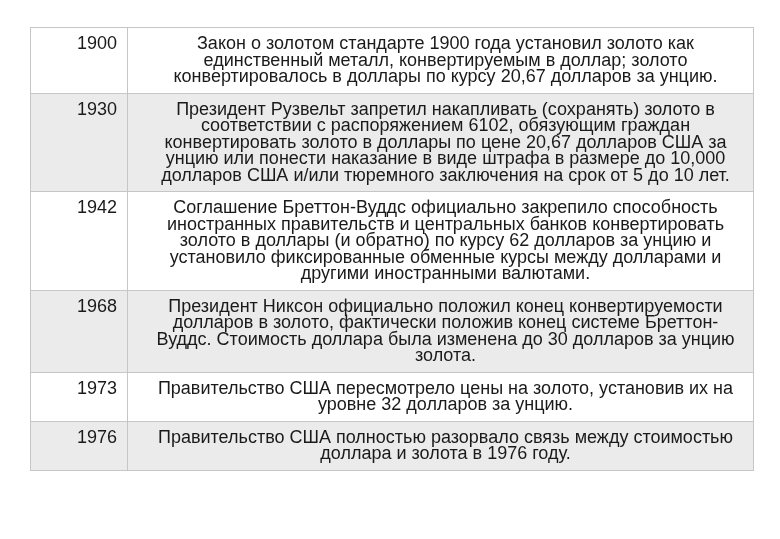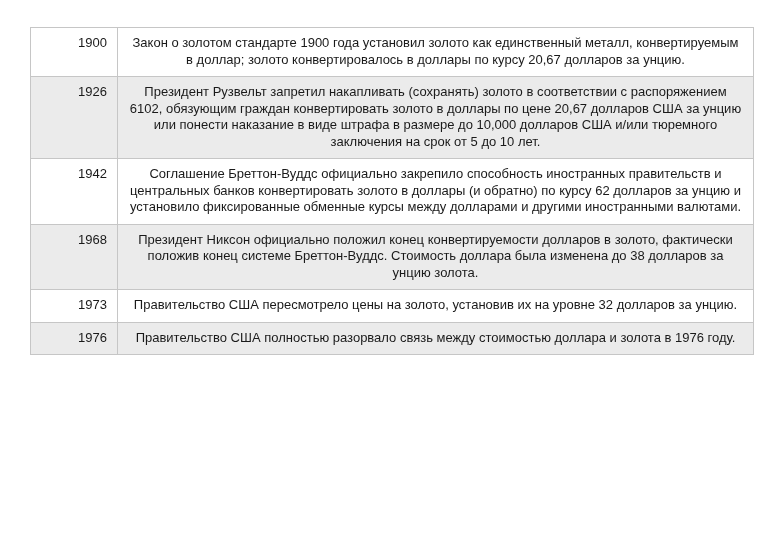--- a/index.html
+++ b/index.html
@@ -23,22 +23,22 @@
   }
   table.timeline {
     border-collapse: collapse;
     margin: 27px 0 0 30px;
     width: 723px;
     table-layout: fixed;
   }
   table.timeline td {
     border: 1px solid var(--border);
     vertical-align: top;
-    padding: 7px 10px 8px 10px;
-    font-size: 13px;
+    padding: 7px 10px 8px 20px;
+    font-size: 18px;
     line-height: 16.5px;
     color: var(--text);
     background: var(--row-bg);
   }
   table.timeline td.year {
     width: 66px;
     text-align: right;
     white-space: nowrap;
   }
   table.timeline td.desc {
@@ -53,33 +53,33 @@
 
 <table class="timeline">
   <tbody id="timeline-body">
   <tr>
     <td class="year">1900</td>
     <td class="desc">Закон о золотом стандарте 1900 года установил золото как единственный металл, конвертируемым в доллар; золото конвертировалось в доллары по курсу 20,67 долларов за унцию.</td>
   </tr>
 
 
   <tr>
-    <td class="year">1926</td>
+    <td class="year">1930</td>
     <td class="desc">Президент Рузвельт запретил накапливать (сохранять) золото в соответствии с распоряжением 6102, обязующим граждан конвертировать золото в доллары по цене 20,67 долларов США за унцию или понести наказание в виде штрафа в размере до 10,000 долларов США и/или тюремного заключения на срок от 5 до 10 лет.</td>
   </tr>
 
 
   <tr>
     <td class="year">1942</td>
     <td class="desc">Соглашение Бреттон-Вуддс официально закрепило способность иностранных правительств и центральных банков конвертировать золото в доллары (и обратно) по курсу 62 долларов за унцию и установило фиксированные обменные курсы между долларами и другими иностранными валютами.</td>
   </tr>
 
   <tr>
     <td class="year">1968</td>
-    <td class="desc">Президент Никсон официально положил конец конвертируемости долларов в золото, фактически положив конец системе Бреттон-Вуддс. Стоимость доллара была изменена до 38 долларов за унцию золота.</td>
+    <td class="desc">Президент Никсон официально положил конец конвертируемости долларов в золото, фактически положив конец системе Бреттон-Вуддс. Стоимость доллара была изменена до 30 долларов за унцию золота.</td>
   </tr>
 
   <tr>
     <td class="year">1973</td>
     <td class="desc">Правительство США пересмотрело цены на золото, установив их на уровне 32 долларов за унцию.</td>
   </tr>
 
   <tr>
     <td class="year">1976</td>
     <td class="desc">Правительство США полностью разорвало связь между стоимостью доллара и золота в 1976 году.</td>

